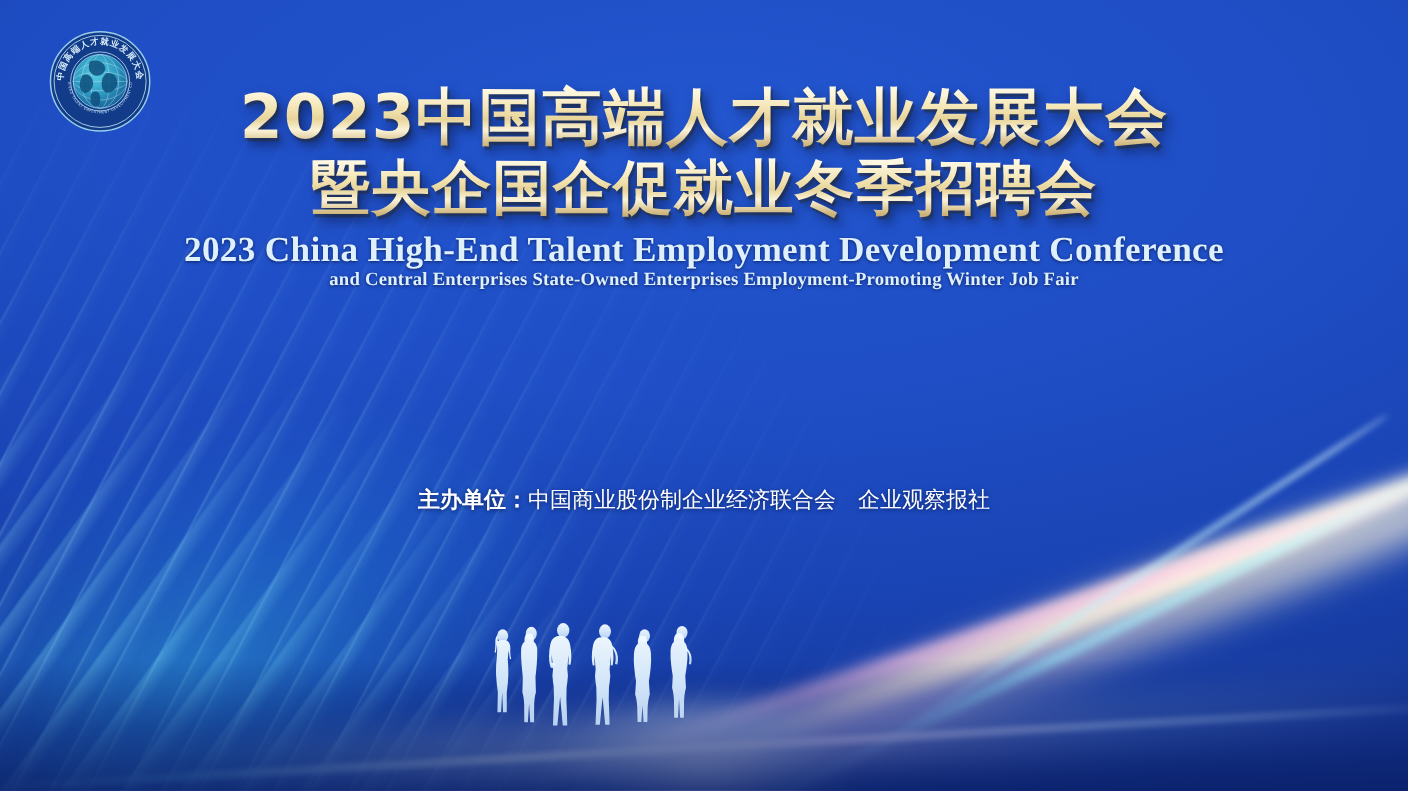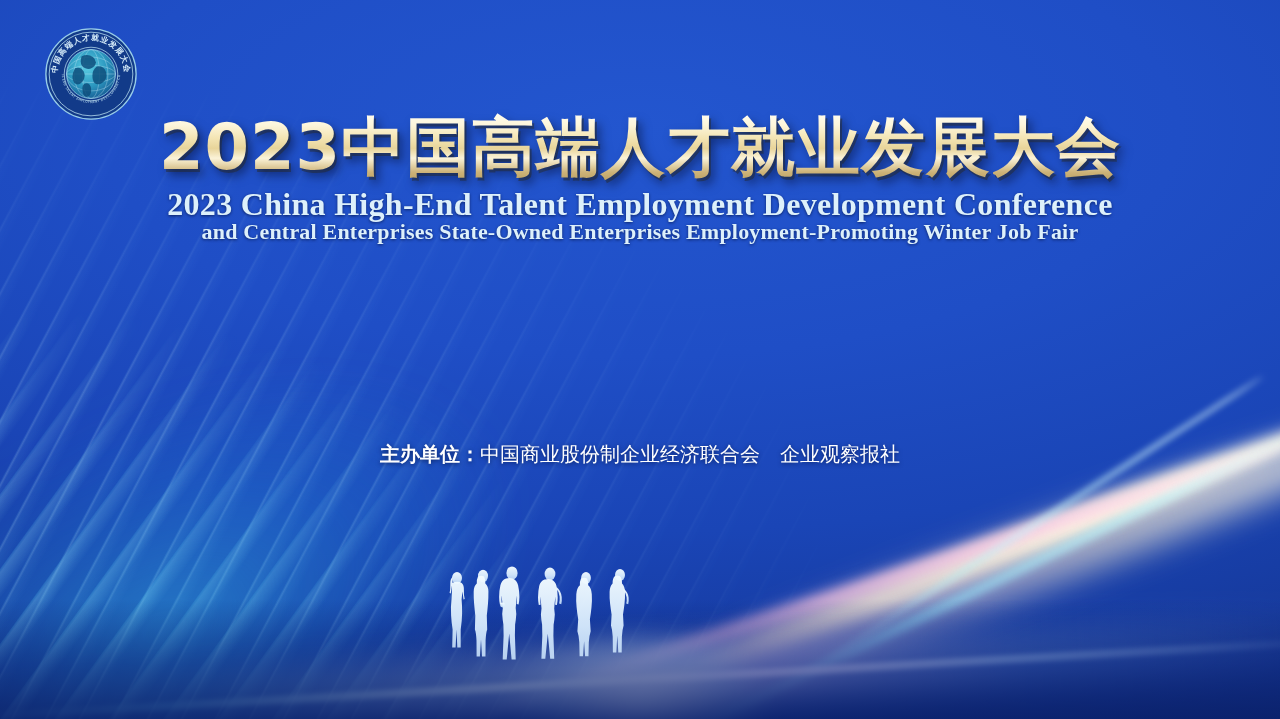--- a/index.html
+++ b/index.html
@@ -156,32 +156,32 @@
         #e8d49a 52%,
         #fbf3d8 66%,
         #cdb378 86%,
         #b99f62 100%);
     -webkit-background-clip: text;
             background-clip: text;
     color: transparent;
     -webkit-text-fill-color: transparent;
     filter: drop-shadow(2px 3px 0 rgba(40,40,30,0.45)) drop-shadow(4px 5px 5px rgba(6,18,60,0.55));
   }
-  .title-cn-1 { font-size: 64px; line-height: 70px; margin-top: 40px; }
+  .title-cn-1 { font-size: 56px; line-height: 70px; }
   .title-cn-2 { font-size: 54px; line-height: 66px; margin-top: -4px; }
 
   .title-en {
     font-family: "Liberation Serif", "DejaVu Serif", serif;
     font-weight: 700;
     color: #ddf0fb;
     text-shadow: 0 1px 3px rgba(5,20,70,0.75);
     text-align: center;
   }
   .title-en-1 { font-size: 32px; line-height: 29px; letter-spacing: 0.3px; margin-top: 8px; }
-  .title-en-2 { font-size: 22px; line-height: 25px; letter-spacing: 0.2px; }
+  .title-en-2 { font-size: 17px; line-height: 25px; letter-spacing: 0.2px; }
 
   
   .orgs {
     position: absolute;
     left: 0; right: 0; top: 432px;
     text-align: center;
     color: #ffffff;
     font-family: "DejaVu Sans", "Liberation Sans", sans-serif;
     font-size: 20px;
     text-shadow: 0 1px 4px rgba(6,22,74,0.8);
@@ -254,20 +254,21 @@
         <textPath href="#ringTop" startOffset="50%" text-anchor="middle">中国高端人才就业发展大会</textPath>
       </text>
       <text font-size="3.2" font-family="DejaVu Sans, sans-serif" fill="#bfe1f2" letter-spacing="0.5">
         <textPath href="#ringBot" startOffset="50%" text-anchor="middle">CHINA HIGH-END TALENT EMPLOYMENT DEVELOPMENT CONFERENCE</textPath>
       </text>
     </svg>
   </div>
 
   <div class="title-block">
     <div class="title-cn-1">2023中国高端人才就业发展大会</div>
+    <div class="title-cn-2">暨央企国企促就业冬季招聘会</div>
     <div class="title-en title-en-1">2023 China High-End Talent Employment Development Conference</div>
     <div class="title-en title-en-2">and Central Enterprises State-Owned Enterprises  Employment-Promoting Winter Job Fair</div>
   </div>
 
   <div class="orgs">
     <div class="org-row">
       <span class="org-label">主办单位：</span><span class="org-value">中国商业股份制企业经济联合会　企业观察报社</span>
     </div>
   </div>
 

